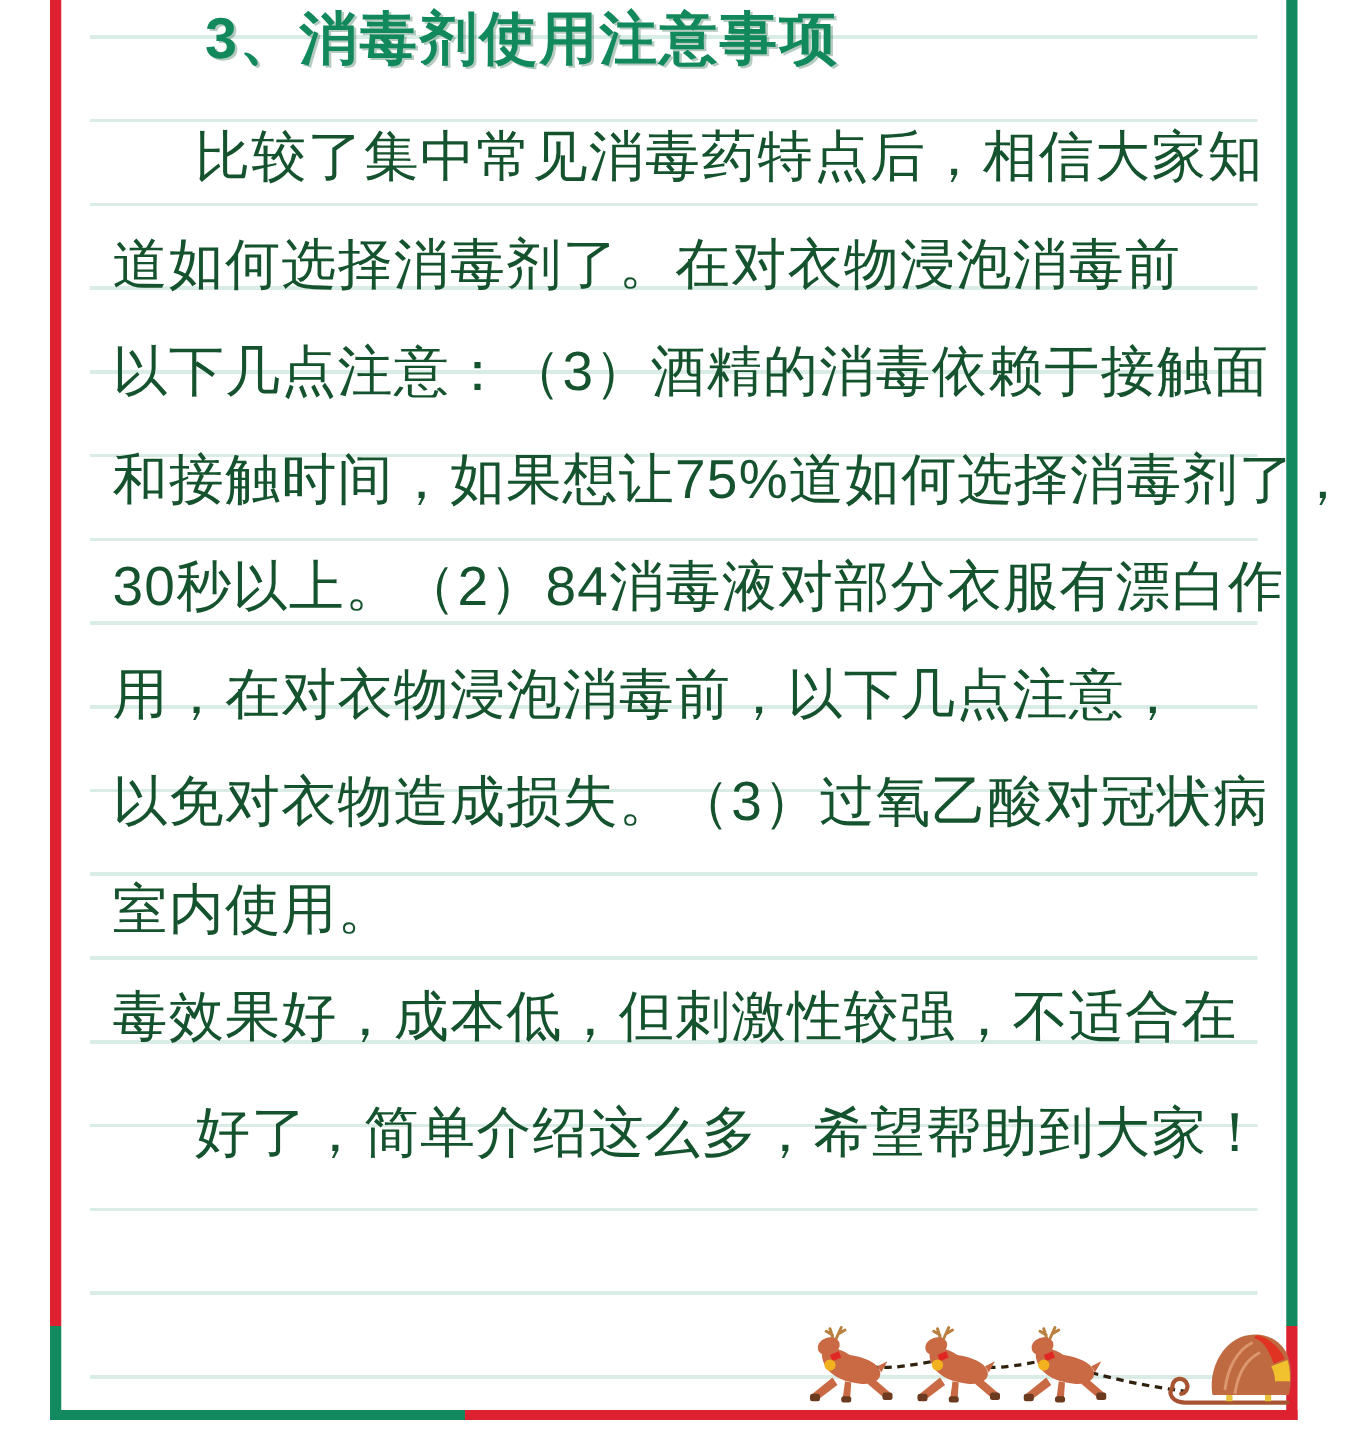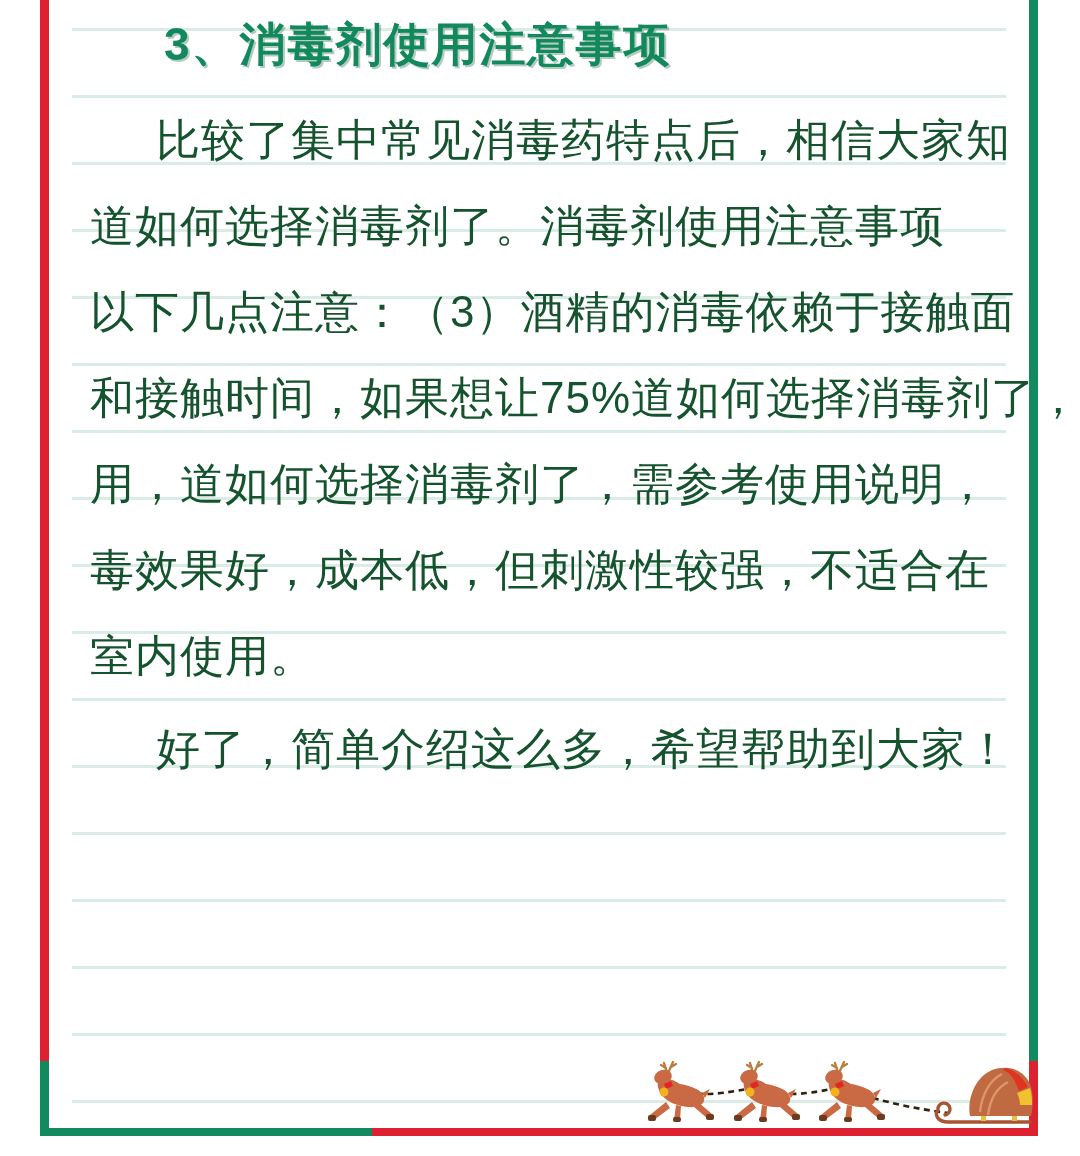--- a/index.html
+++ b/index.html
@@ -22,21 +22,21 @@
   .border-right{
     position:absolute;left:1029px;top:0;width:9px;height:1136px;
     background:linear-gradient(to bottom,#12895f 0 1061px,#dd2130 1061px 100%);
   }
   .border-bottom{
     position:absolute;left:40px;top:1128px;width:998px;height:8px;
     background:linear-gradient(to right,#12895f 0 332px,#dd2130 332px 100%);
   }
   .content{position:absolute;left:90px;top:0;width:918px;}
   .heading{
-    margin-top:14px;padding-left:74px;
+    padding-left:74px;
     font-size:46px;font-weight:bold;color:#12895c;letter-spacing:2px;
     text-shadow:2px 2px 0 rgba(10,80,50,0.30);
     white-space:nowrap;
   }
   .para1{margin-top:21px;}
   .para2{margin-top:7px;text-align:center;}
   .line{
     font-size:44px;line-height:86px;color:#14532d;
     letter-spacing:1px;white-space:nowrap;
   }
@@ -51,26 +51,28 @@
   <div class="ruled"></div>
   <div class="border-left"></div>
   <div class="border-right"></div>
   <div class="border-bottom"></div>
 
   <div class="content">
     <div class="heading">3、消毒剂使用注意事项</div>
 
     <div class="para1">
       <div class="line indent">比较了集中常见消毒药特点后，相信大家知</div>
-      <div class="line">道如何选择消毒剂了。消毒剂使用注意事项</div>
+      <div class="line">道如何选择消毒剂了。在对衣物浸泡消毒前</div>
       <div class="line">以下几点注意：（3）酒精的消毒依赖于接触面</div>
       <div class="line">和接触时间，如果想让75%道如何选择消毒剂了，</div>
-      <div class="line">用，道如何选择消毒剂了，需参考使用说明，</div>
+      <div class="line">30秒以上。（2）84消毒液对部分衣服有漂白作</div>
+      <div class="line">用，在对衣物浸泡消毒前，以下几点注意，</div>
+      <div class="line">以免对衣物造成损失。（3）过氧乙酸对冠状病</div>
+      <div class="line">室内使用。</div>
       <div class="line">毒效果好，成本低，但刺激性较强，不适合在</div>
-      <div class="line">室内使用。</div>
     </div>
 
     <div class="para2">
       <div class="line indent">好了，简单介绍这么多，希望帮助到大家！</div>
     </div>
   </div>
 
   <div class="deco">
     <svg width="396" height="70" viewBox="0 0 396 70">
       <defs>

